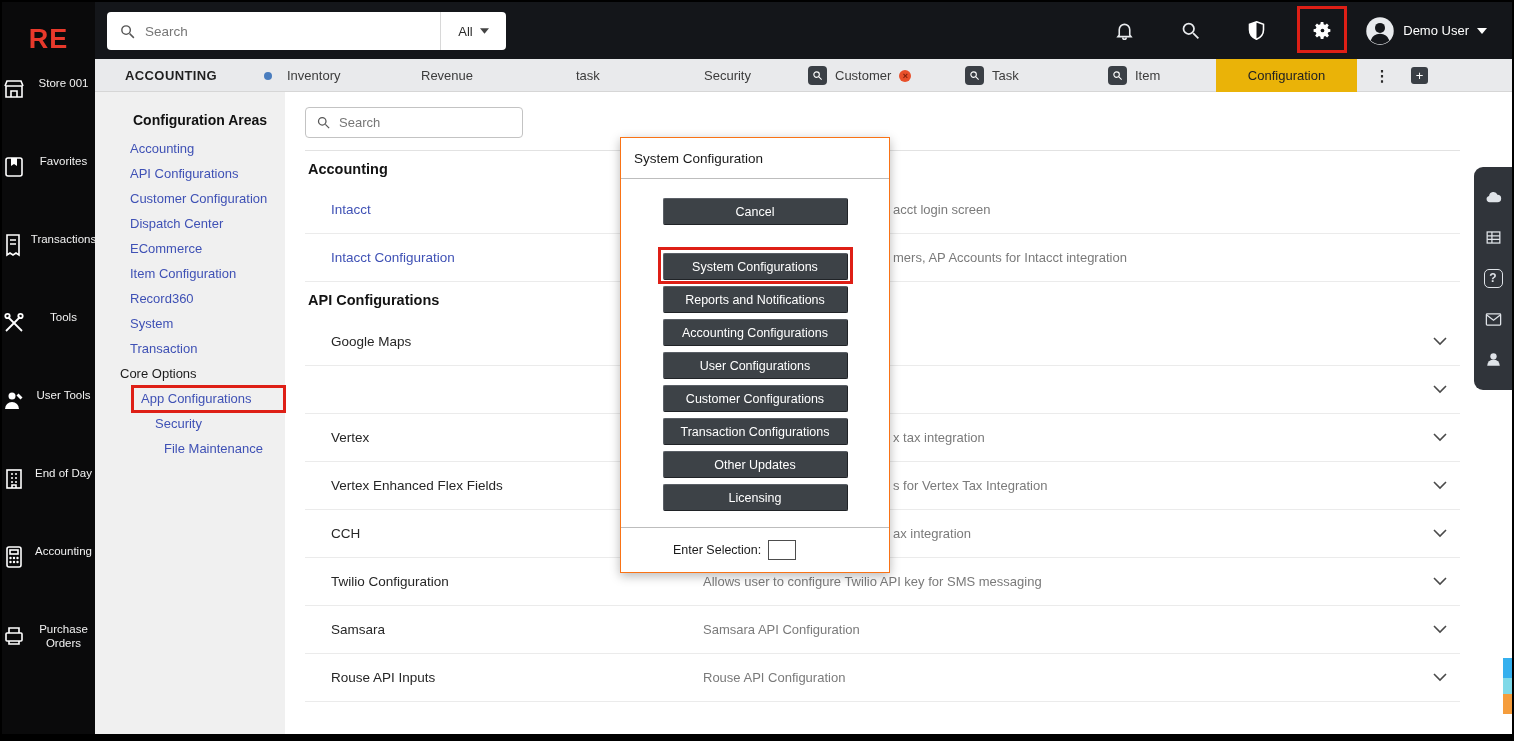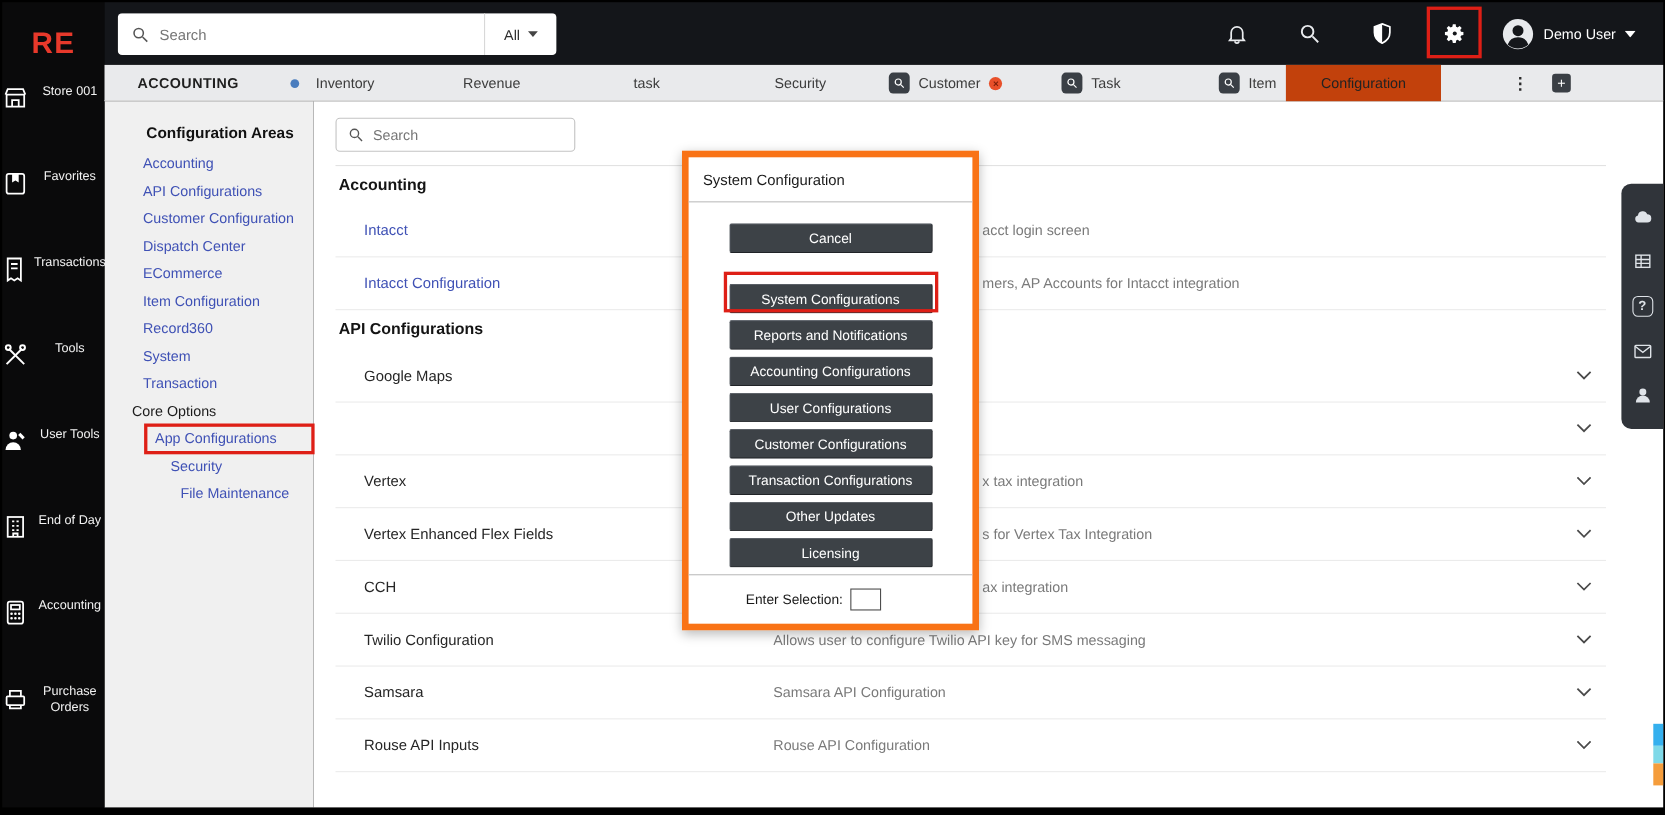--- a/index.html
+++ b/index.html
@@ -39,21 +39,21 @@
   .tab { position:absolute; top:0; height:33px; display:flex; align-items:center; gap:8px; font-size:13px; color:#3c3c3c; cursor:pointer; white-space:nowrap; }
   .t-accounting { left:30px; color:#1f1f1f; font-weight:bold; letter-spacing:.4px; }
   .tab-dot { position:absolute; left:169px; top:13px; width:8px; height:8px; border-radius:50%; background:#4a7dbe; }
   .t-inventory { left:192px; }
   .t-revenue { left:326px; }
   .t-task-l { left:481px; }
   .t-security { left:609px; }
   .t-customer { left:713px; }
   .t-task { left:870px; }
   .t-item { left:1013px; }
-  .t-config { left:1074px; width:141px; height:33px; background:#c2410c; justify-content:center; color:#222; }
+  .t-config { left:1121px; width:141px; height:33px; background:#eab308; justify-content:center; color:#222; }
   .tab-sq { width:19px; height:19px; background:#3a3f45; border-radius:4px; display:flex; align-items:center; justify-content:center; color:#fff; }
   .tab-sq svg { width:11px; height:11px; }
   .tab-close { width:12px; height:12px; border-radius:50%; background:#e8502a; color:#7a1d08; font-size:9px; line-height:12px; text-align:center; font-weight:bold; cursor:pointer; }
   .tab-kebab { left:1280px; width:14px; justify-content:center; font-size:15px; font-weight:bold; color:#2b2b2b; }
   .tab-plus { left:1316px; top:8px; width:17px; height:17px; background:#3a3f45; border-radius:3px; color:#fff; font-size:13px; display:flex; align-items:center; justify-content:center; cursor:pointer; position:absolute; }
 
   
   .cfg { position:absolute; left:95px; top:92px; width:190px; height:642px; background:#f0f0f0; padding-top:20px; z-index:4; }
   .cfg-title { font-size:14px; font-weight:bold; color:#111; padding-left:38px; margin-bottom:8px; }
   .cfg-link { height:25px; display:flex; align-items:center; color:#3f51b5; font-size:13px; padding-left:35px; cursor:pointer; }
@@ -71,21 +71,21 @@
   .shead.first { border-top:1px solid #e2e2e2; }
   .crow { height:48px; display:flex; align-items:center; border-bottom:1px solid #ebebeb; padding-left:26px; }
   .rlabel { width:372px; flex:none; font-size:13.5px; color:#262626; }
   .rlabel.link { color:#3f51b5; cursor:pointer; }
   .rdesc { flex:1; font-size:13px; color:#7a7a7a; white-space:nowrap; overflow:hidden; }
   .rdesc.cut { padding-left:190px; }
   .chev { flex:none; margin-right:13px; cursor:pointer; }
   .chev svg { width:14px; height:9px; }
 
   
-  .modal { position:absolute; left:620px; top:137px; width:270px; height:436px; background:#fff; border:6px solid #f97316; box-shadow:0 3px 10px rgba(0,0,0,.28); z-index:20; }
+  .modal { position:absolute; left:620px; top:137px; width:270px; height:436px; background:#fff; border:1px solid #f97316; box-shadow:0 3px 10px rgba(0,0,0,.28); z-index:20; }
   .modal-title { height:41px; display:flex; align-items:center; padding-left:13px; font-size:13.5px; color:#1a1a1a; border-bottom:1px solid #bdbdbd; }
   .modal-body { padding-top:19px; display:flex; flex-direction:column; align-items:center; gap:6px; }
   .mbtn { width:185px; height:27px; flex:none; background:#3d4247; color:#fff; font-size:12.5px; font-family:inherit; display:flex; align-items:center; justify-content:center; border:1px solid; border-color:#5a5f66 #202327 #202327 #5a5f66; border-radius:2px; cursor:pointer; }
   .mbtn.cancel { margin-bottom:22px; }
   .modal-footer { position:absolute; left:0; bottom:0; width:100%; height:45px; border-top:1px solid #bdbdbd; display:flex; align-items:center; padding-left:52px; gap:7px; font-size:12.5px; color:#1a1a1a; }
   .sel-input { width:28px; height:20px; border:1px solid #4d4d4d; font-size:12px; padding:1px 3px; font-family:inherit; }
 
   
   .rtool { position:absolute; right:2px; top:167px; width:38px; height:223px; background:#30343a; border-radius:9px 0 0 9px; display:flex; flex-direction:column; align-items:center; justify-content:space-around; padding:10px 0; z-index:15; }
   .rtool-icon { width:20px; height:20px; color:#dfe3e8; cursor:pointer; display:flex; align-items:center; justify-content:center; }

